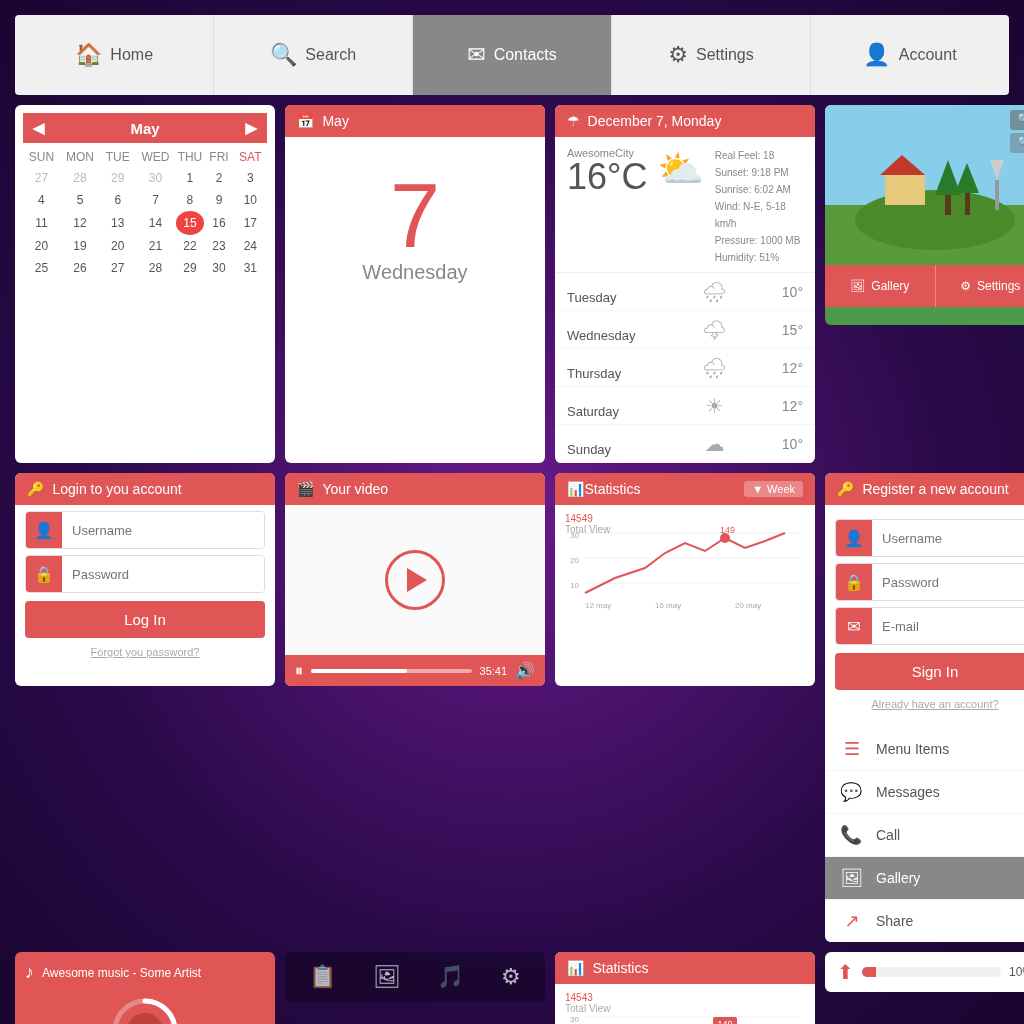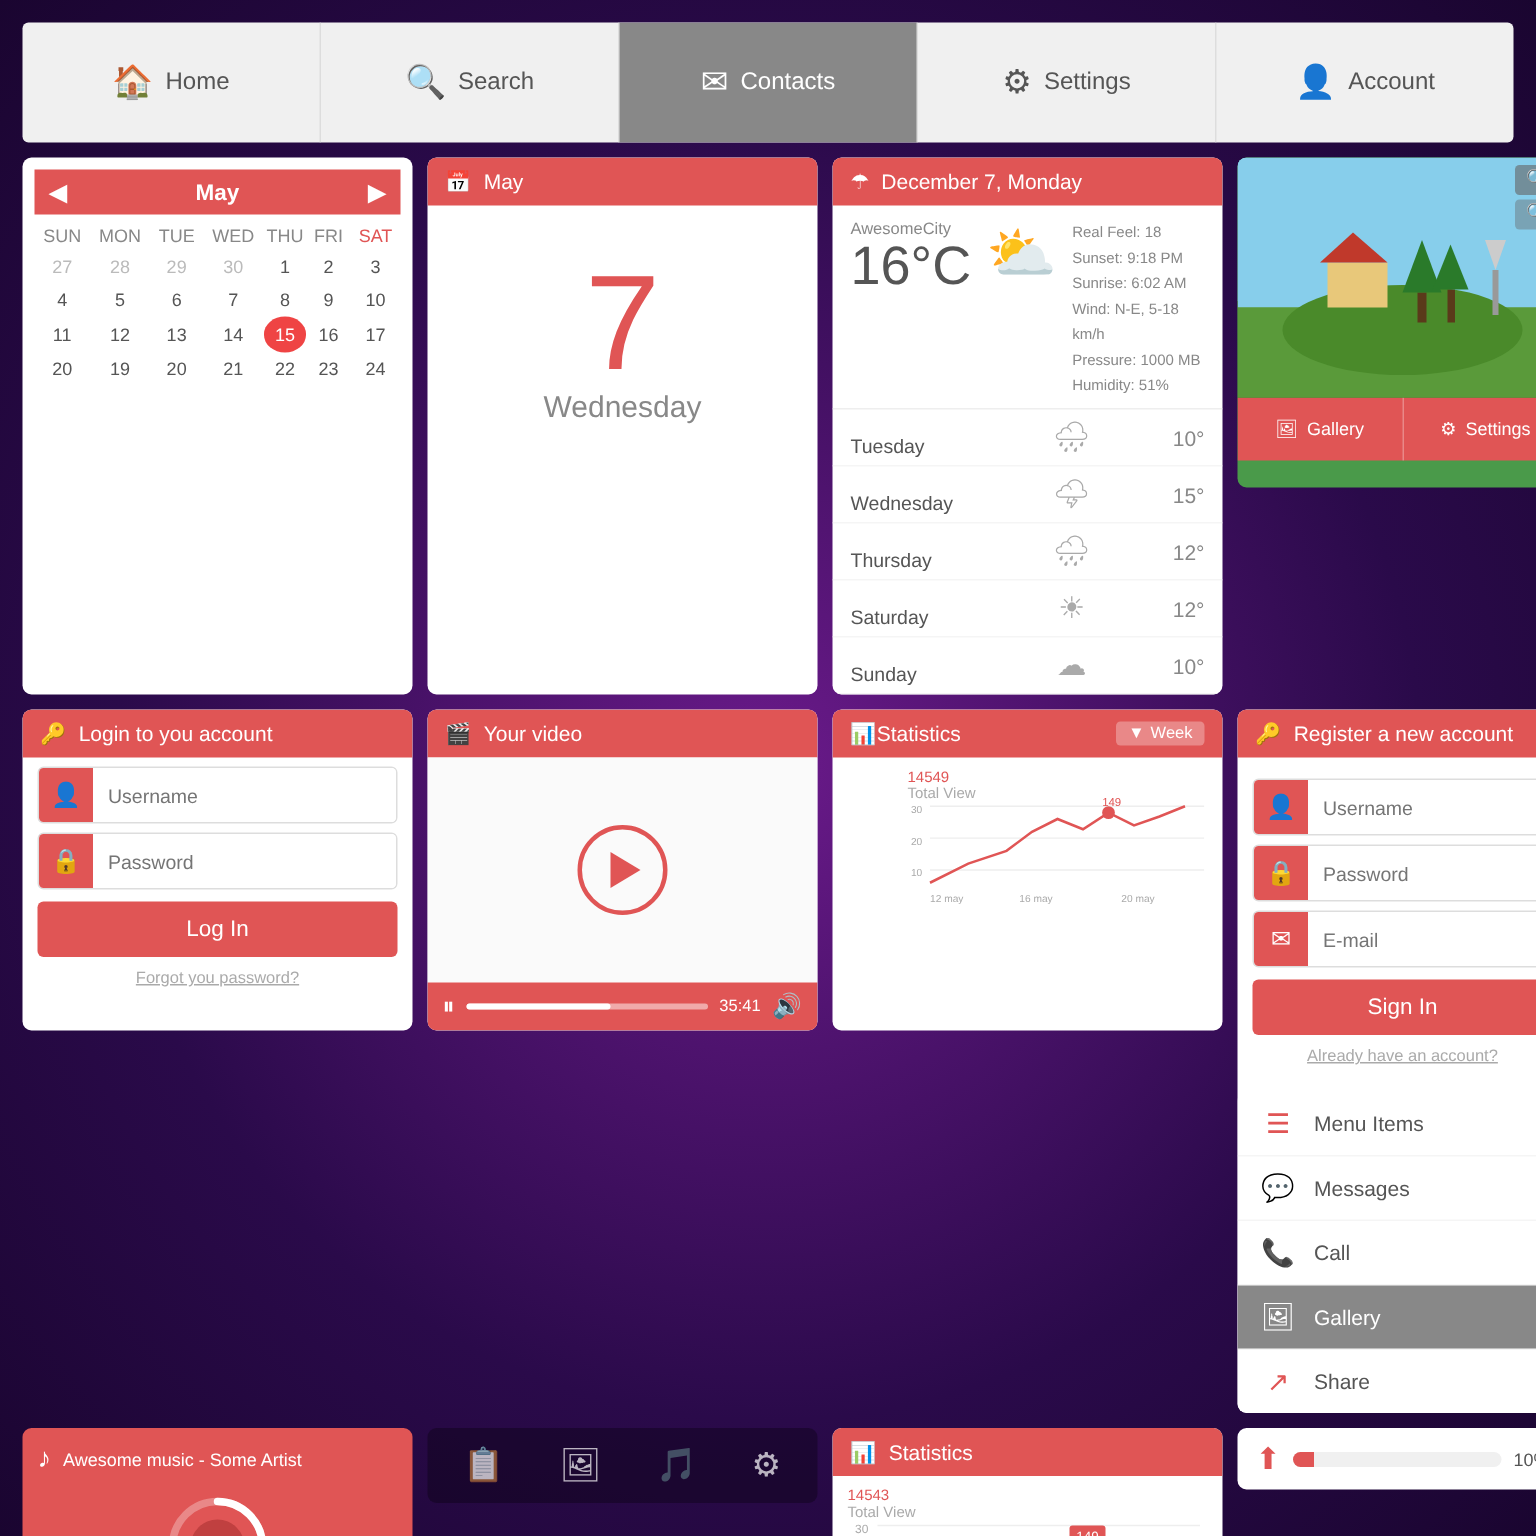--- a/index.html
+++ b/index.html
@@ -365,21 +365,20 @@
       border-radius: 3px;
       font-size: 11px;
       display: flex;
       align-items: center;
       gap: 4px;
     }
     .chart-area {
       padding: 8px;
       height: 130px;
       position: relative;
-      margin-left: 40px;
     }
     .chart-svg {
       width: 100%;
       height: 100px;
     }
 
     
     .stats-big {
       background: white;
       border-radius: 6px;
@@ -567,20 +566,29 @@
             </tr>
             <tr>
               <td>20</td>
               <td>19</td>
               <td>20</td>
               <td>21</td>
               <td>22</td>
               <td>23</td>
               <td>24</td>
             </tr>
+            <tr>
+              <td>25</td>
+              <td>26</td>
+              <td>27</td>
+              <td>28</td>
+              <td>29</td>
+              <td>30</td>
+              <td>31</td>
+            </tr>
           </tbody>
       </table>
     </div>
   </div>
 
   <div class="cal-big">
     <div class="cal-big-header">
       <span>📅</span>
       <span>May</span>
     </div>

